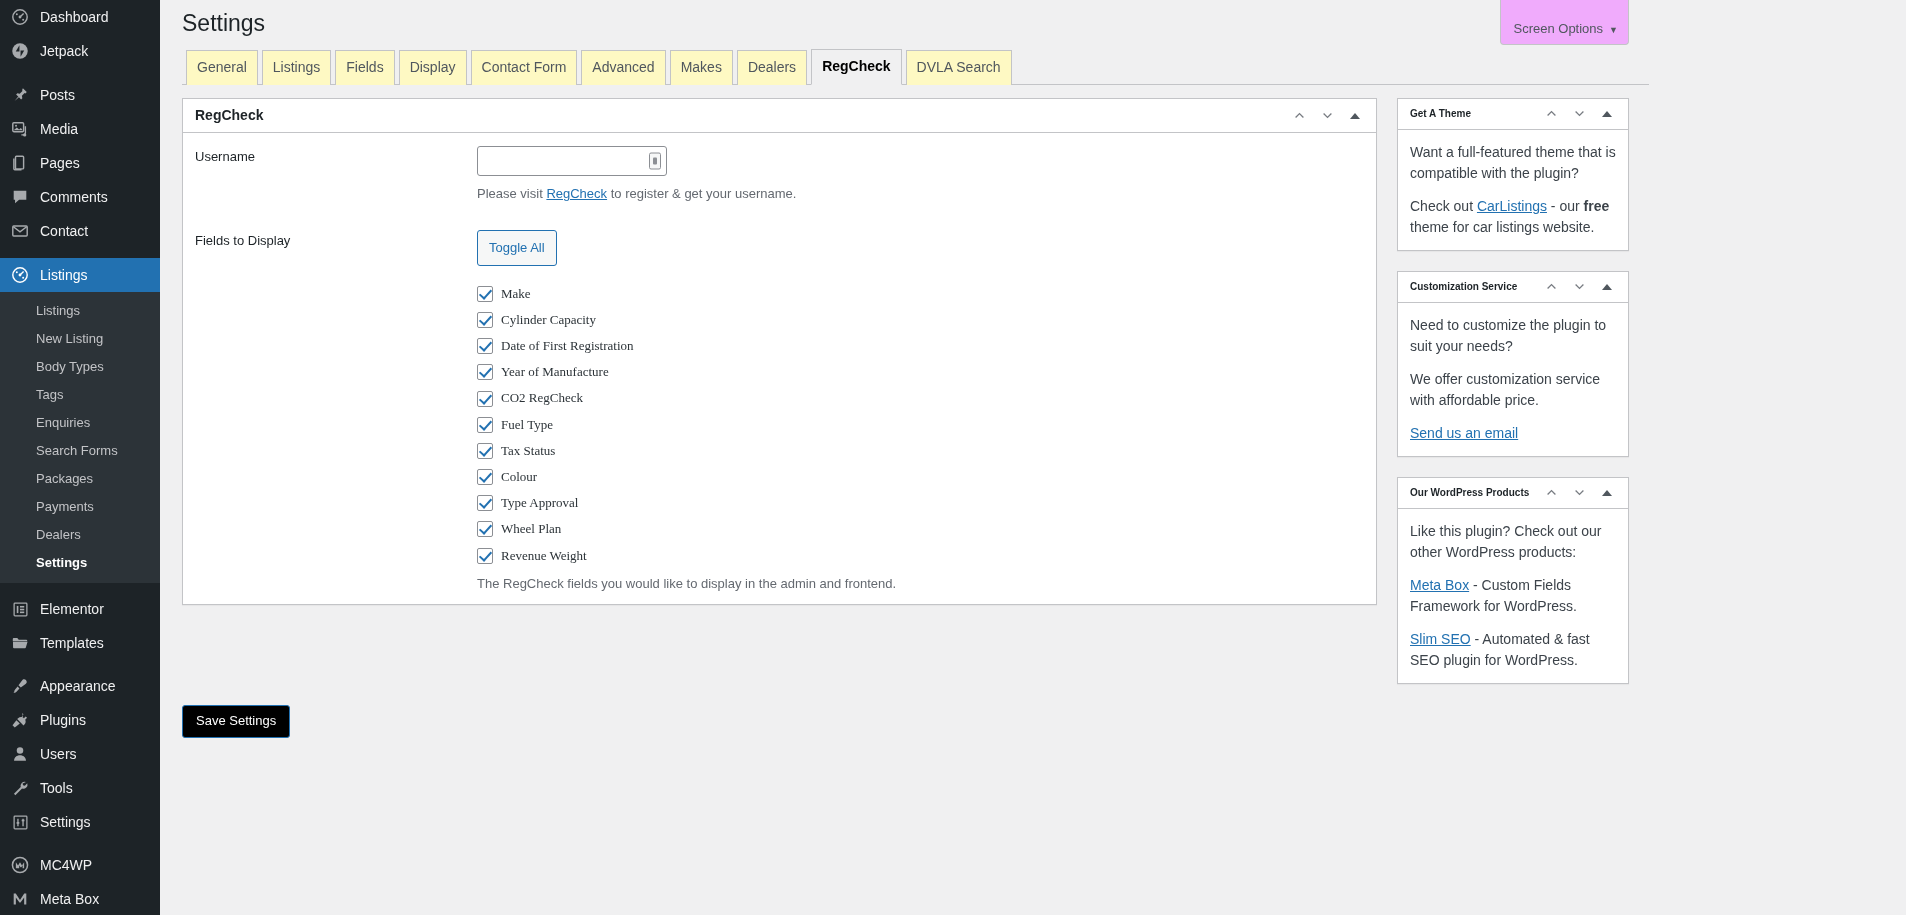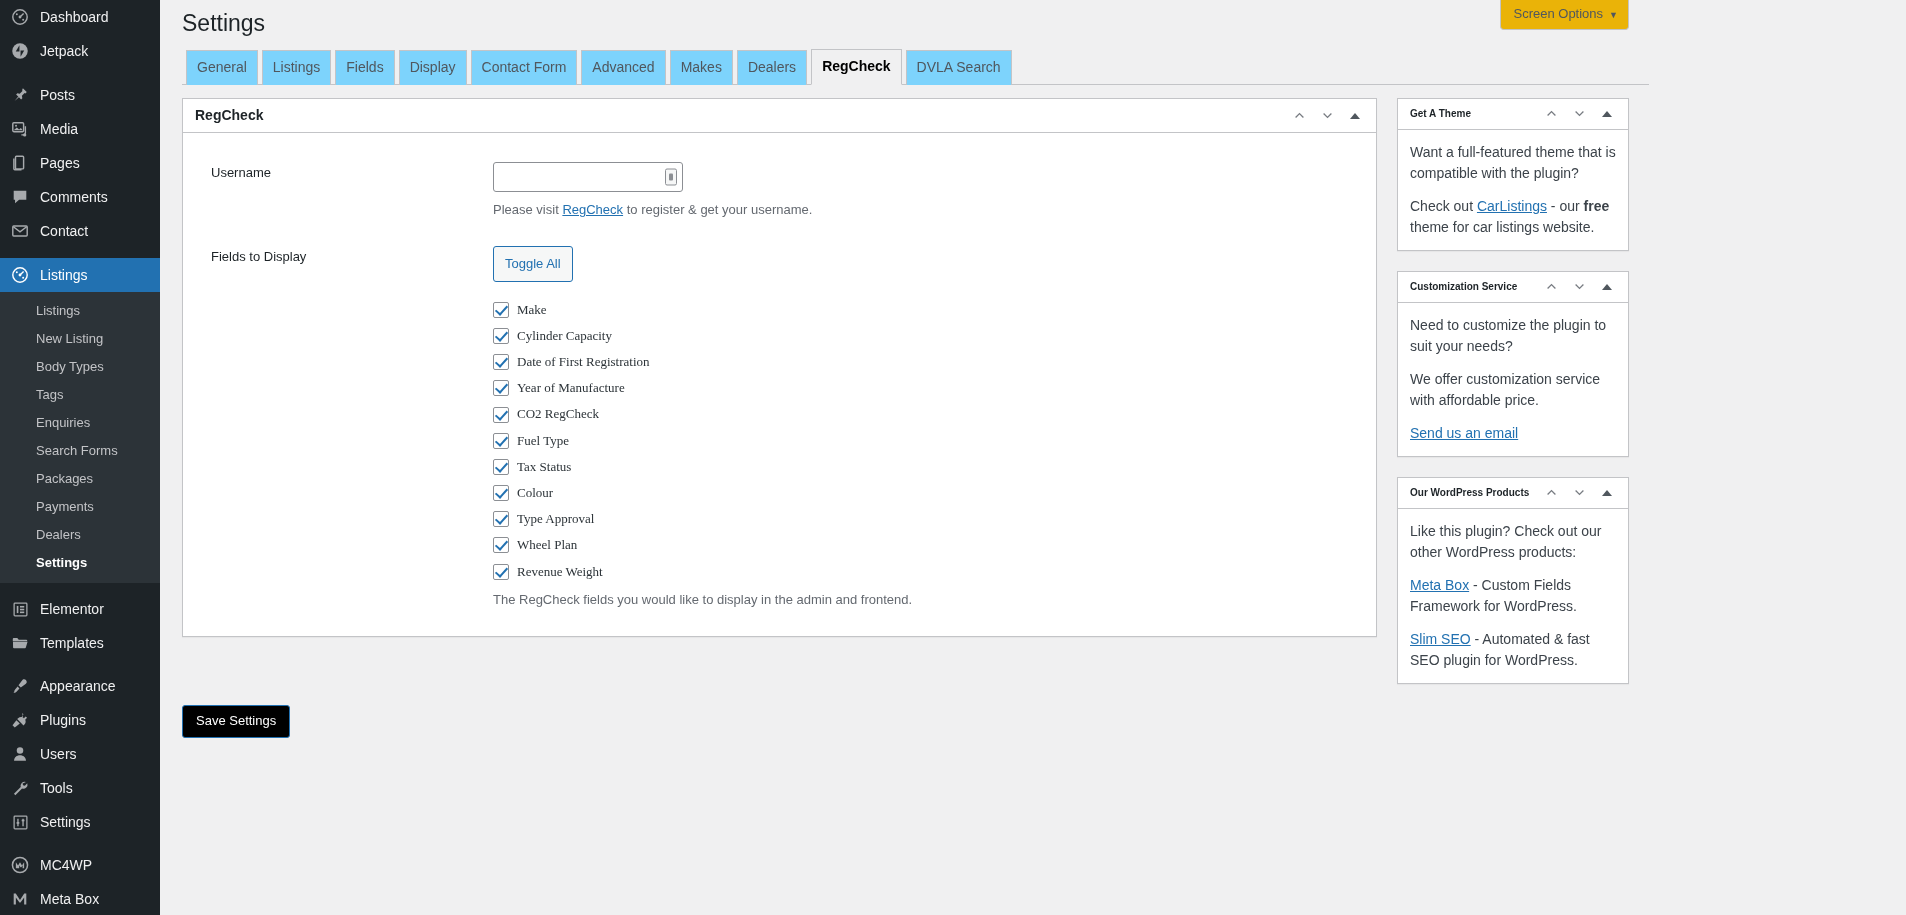--- a/index.html
+++ b/index.html
@@ -56,43 +56,43 @@
   .submenu .sub-item.current { color: #fff; font-weight: 700; }
   .menu-gap { height: 9px; background: #1d2327; }
 
   
   .content {
     flex: 1; position: relative; overflow: hidden;
     background: #f0f0f1;
   }
   .screen-meta {
     position: absolute; top: 0; right: 20px;
-    background: #eab308; border: 1px solid #c3c4c7; border-top: none;
+    background: #f0abfc; border: 1px solid #c3c4c7; border-top: none;
     border-radius: 0 0 4px 4px;
-    padding: 5px 10px 5px 12px; font-size: 13px; color: #50575e;
+    padding: 20px 10px 5px 12px; font-size: 13px; color: #50575e;
     line-height: 18px; cursor: pointer;
   }
   .screen-meta .caret { font-size: 9px; margin-left: 6px; color:#50575e;}
   .page-title {
     font-size: 23px; font-weight: 400; color: #1d2327;
     padding: 9px 0 4px 0; margin: 0 0 0 22px; line-height: 1.3;
   }
   h1.page-title { font-weight: 400; }
 
   
   .nav-tab-wrapper {
     margin: 10px 0 0 22px;
     border-bottom: 1px solid #c3c4c7;
     padding-bottom: 0; line-height: inherit;
     display: flex; align-items: flex-end; height: 32px;
     padding-left: 4px;
   }
   .nav-tab {
     border: 1px solid #c3c4c7; border-bottom: none;
-    background: #7dd3fc; color: #50575e;
+    background: #fef9c3; color: #50575e;
     font-size: 14px; line-height: 1.71;
     padding: 5px 10px; margin: 0 4px -1px 0;
     display: inline-block; text-decoration: none;
     white-space: nowrap;
   }
   .nav-tab.nav-tab-active {
     background: #f0f0f1; color: #000; border-bottom: 1px solid #f0f0f1;
     font-weight: 600;
   }
 
@@ -121,21 +121,21 @@
   .handle-actions { display: flex; align-items: center; gap: 10px; }
   .order-btn, .toggle-btn {
     width: 18px; height: 18px; display: inline-flex;
     align-items: center; justify-content: center;
     color: #787c82; cursor: pointer;
   }
   .chev { width: 13px; height: 13px; }
   .tri { width: 0; height: 0; border-left: 5px solid transparent;
          border-right: 5px solid transparent; border-bottom: 6px solid #50575e; }
 
-  .inside { padding: 16px; }
+  .inside { padding: 0; }
   .form-table { width: 100%; border-collapse: collapse; }
   .form-table th {
     width: 284px; text-align: left; font-weight: 400;
     vertical-align: top; padding: 16px 10px 16px 12px;
     color: #1d2327; font-size: 13px; line-height: 1.3;
   }
   .form-table td {
     padding: 13px 10px; vertical-align: top; font-size: 13px;
   }
   .field-input {

